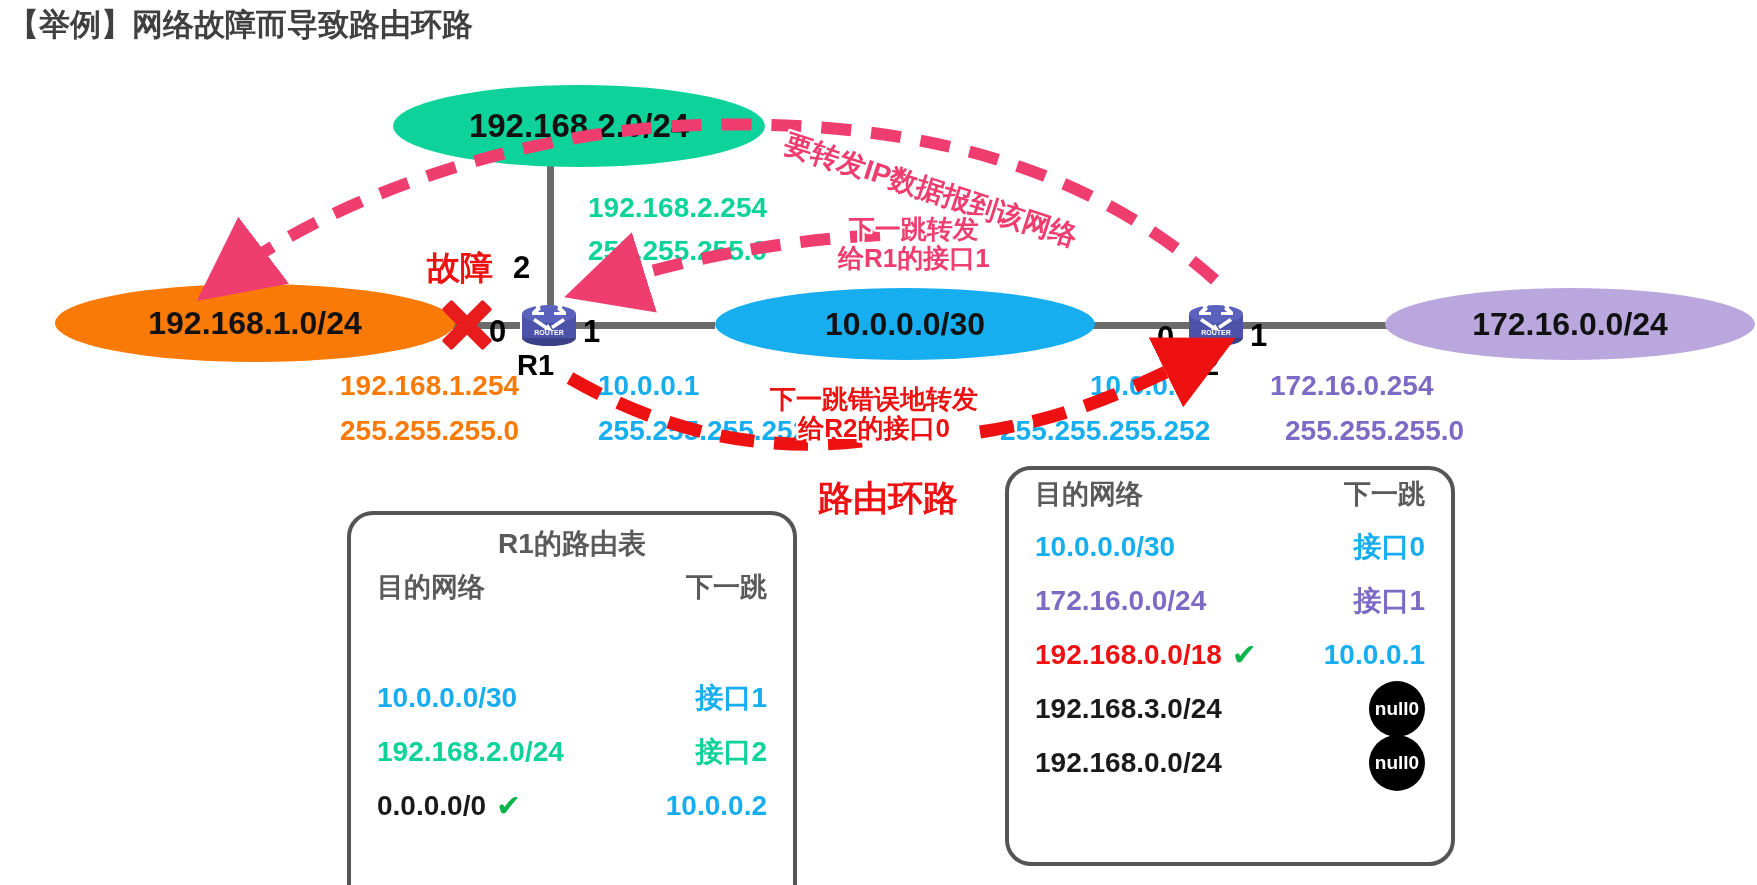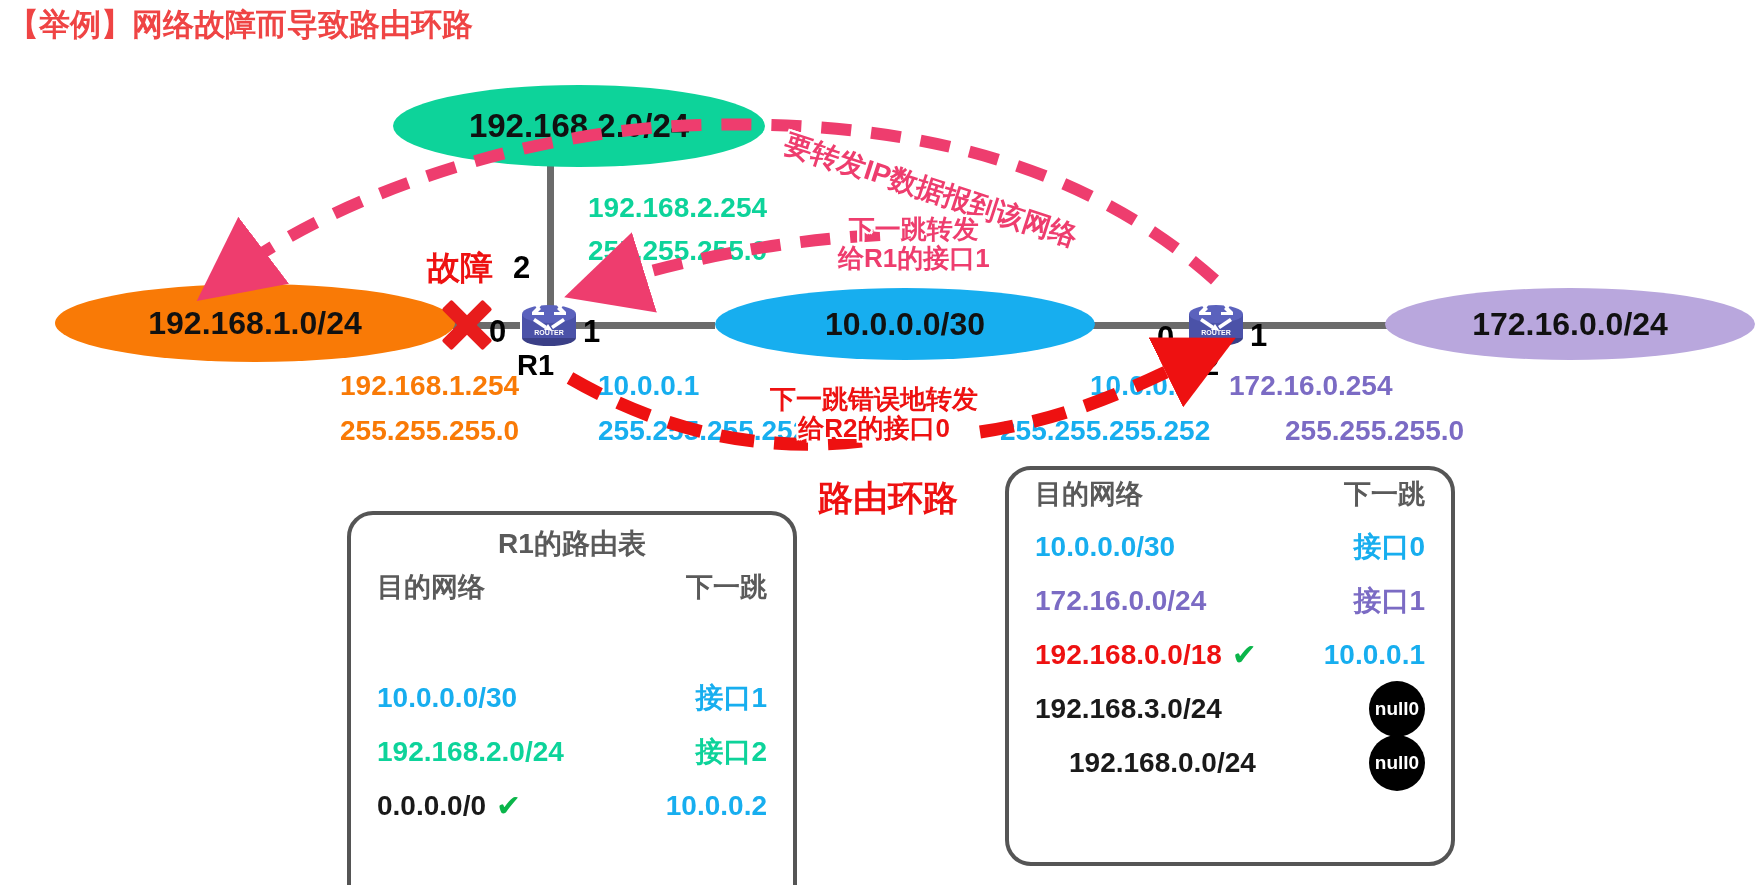--- a/index.html
+++ b/index.html
@@ -17,21 +17,21 @@
     background: #ffffff;
     overflow: hidden;
   }
   .abs { position: absolute; }
 
   
   #page-title {
     left: 8px; top: 4px;
     font-size: 31px;
     font-weight: bold;
-    color: #ef4444;
+    color: #404040;
     letter-spacing: 0px;
     white-space: nowrap;
   }
 
   
   .link {
     background: #6b6b6b;
   }
   .link-h { height: 7px; }
   .link-v { width: 7px; }
@@ -213,21 +213,21 @@
 
   <div class="abs ipline" style="left:588px; top:192px; color:#0dd39a;">192.168.2.254</div>
   <div class="abs ipline" style="left:588px; top:235px; color:#0dd39a;">255.255.255.0</div>
 
   <div class="abs ipline" style="left:598px; top:370px; color:#17aeef;">10.0.0.1</div>
   <div class="abs ipline" style="left:598px; top:415px; color:#17aeef;">255.255.255.252</div>
 
   <div class="abs ipline" style="left:1090px; top:370px; color:#17aeef;">10.0.0.2</div>
   <div class="abs ipline" style="left:1000px; top:415px; color:#17aeef;">255.255.255.252</div>
 
-  <div class="abs ipline" style="left:1229px; top:370px; color:#7b6bc4;">172.16.0.254</div>
+  <div class="abs ipline" style="left:1270px; top:370px; color:#7b6bc4;">172.16.0.254</div>
   <div class="abs ipline" style="left:1285px; top:415px; color:#7b6bc4;">255.255.255.0</div>
 
   <div class="abs callout" style="left:427px; top:250px; font-size:33px; color:#ee1111;">故障</div>
   <div class="abs fault-x" style="left:440px; top:298px;">
     <span></span>
       <span></span>
   </div>
 
   <svg class="abs" width="1757" height="885" style="left:0; top:0; pointer-events:none;">
     <defs>
@@ -334,21 +334,21 @@
 
       <div class="rt-row" style="height:54px;">
         <span class="rt-dest" style="color:#1a1a1a;">
           <span>192.168.3.0/24</span>
         </span>
         <span class="rt-next">
           <span class="null-badge">null0</span>
         </span>
       </div>
 
-      <div class="rt-row" style="height:54px;margin-left:34px;">
+      <div class="rt-row" style="height:54px;">
         <span class="rt-dest" style="color:#1a1a1a;">
           <span>192.168.0.0/24</span>
         </span>
         <span class="rt-next">
           <span class="null-badge">null0</span>
         </span>
       </div>
 
     </div>
   </div>

